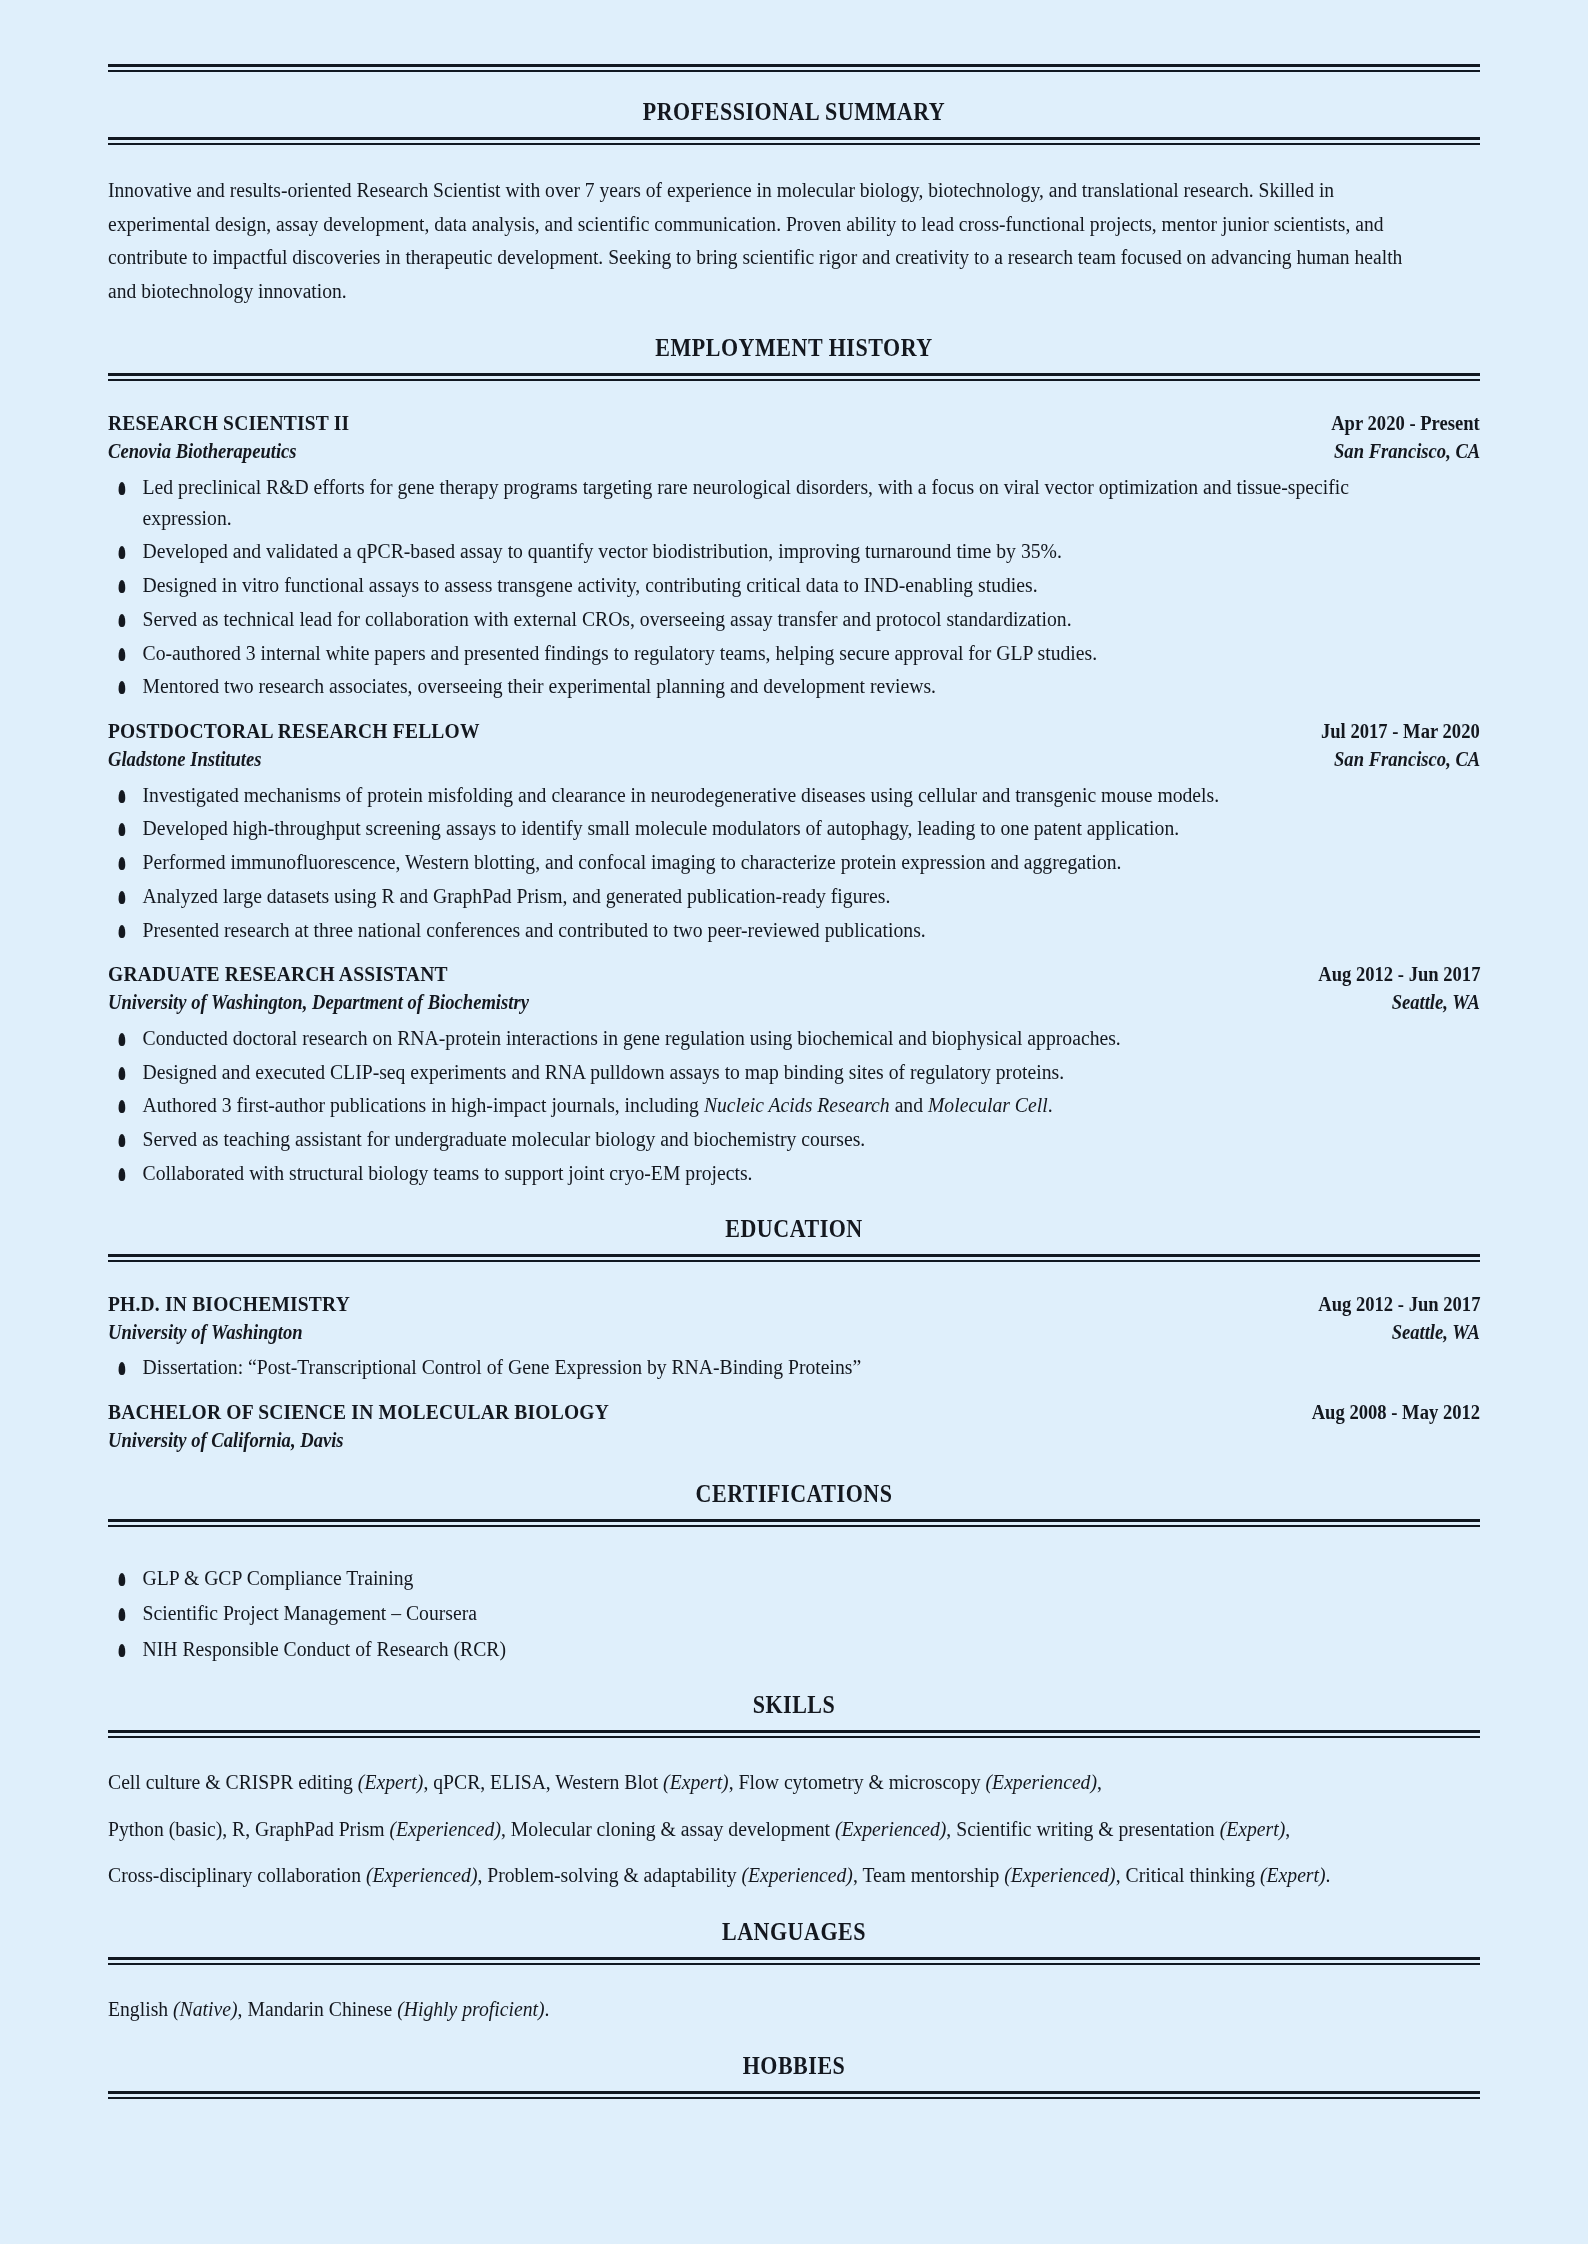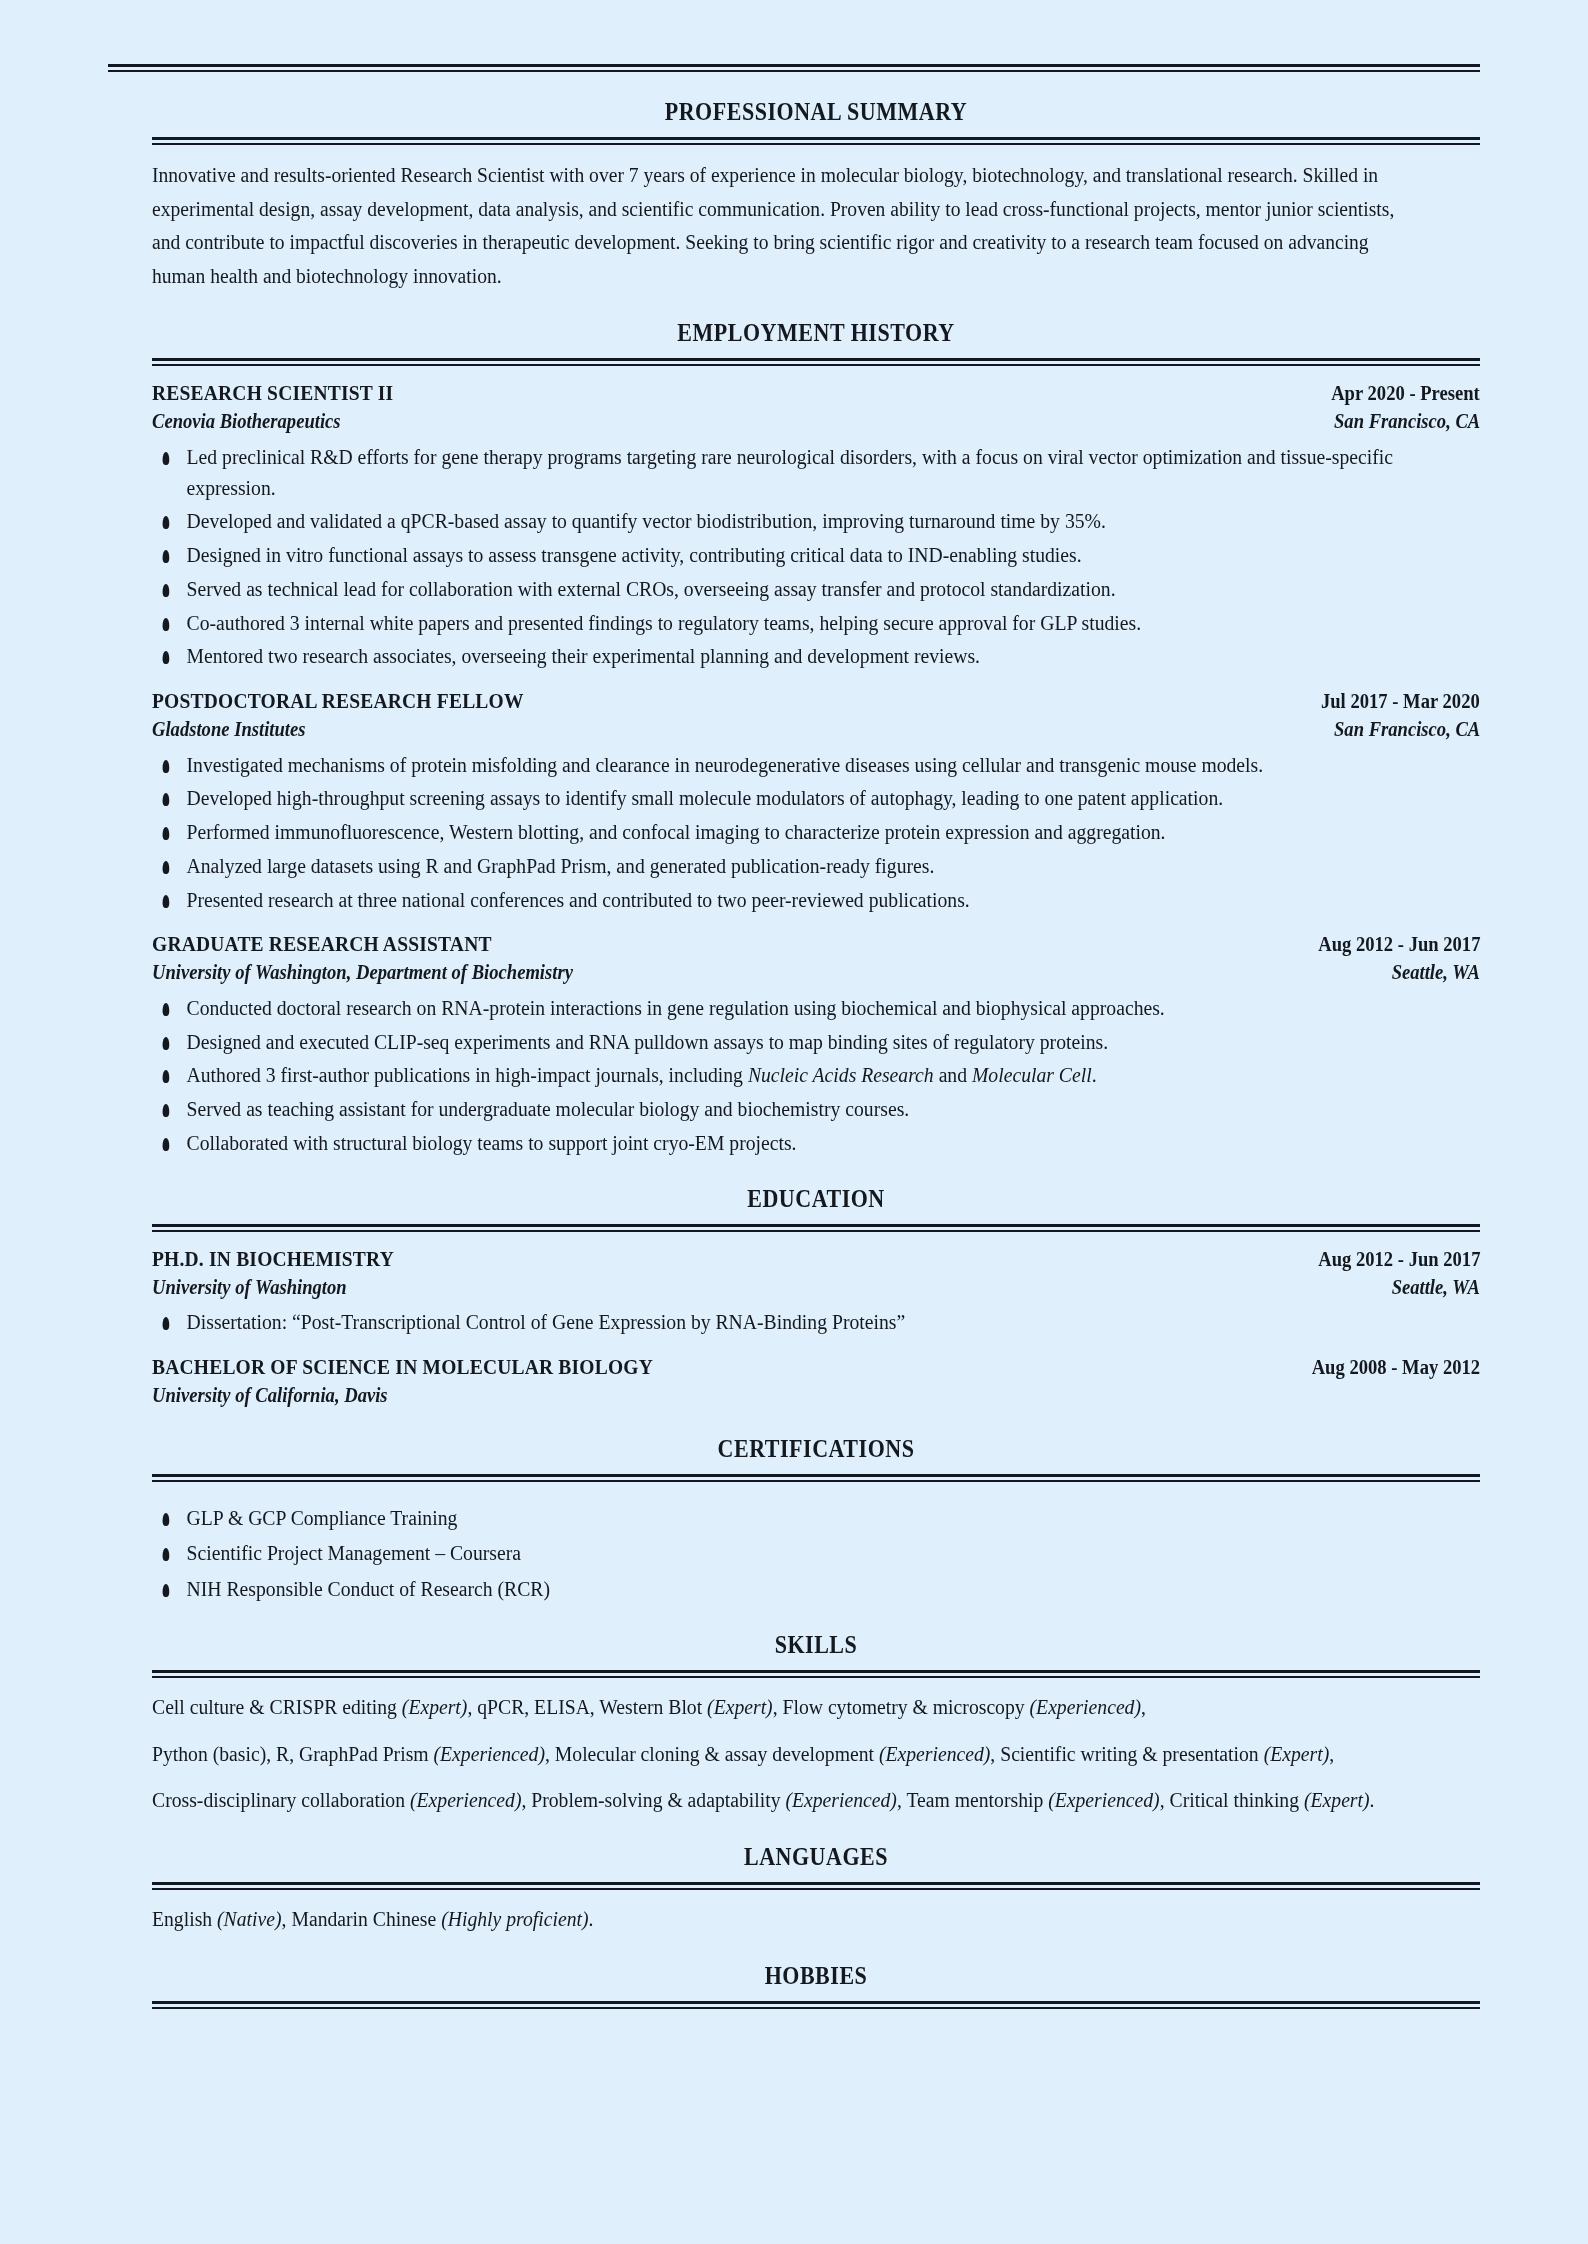--- a/index.html
+++ b/index.html
@@ -61,32 +61,31 @@
     text-align: center;
     font-size: 20px;
     font-style: italic;
     margin-top: 2px;
     transform: scaleX(.92);
   }
 
   
   .section {
     margin-top: 26px;
-    margin-left: 44px;
   }
   .section-title {
     text-align: center;
     font-size: 25px;
     font-weight: 700;
     letter-spacing: .6px;
     margin-bottom: 11px;
     transform: scaleX(.88);
   }
   .section-body {
-    padding-top: 14px;
+    padding-top: 29px;
   }
 
   
   .summary {
     font-size: 20.5px;
     line-height: 1.64;
     text-align: left;
     transform: scaleX(.955);
     transform-origin: left center;
   }

